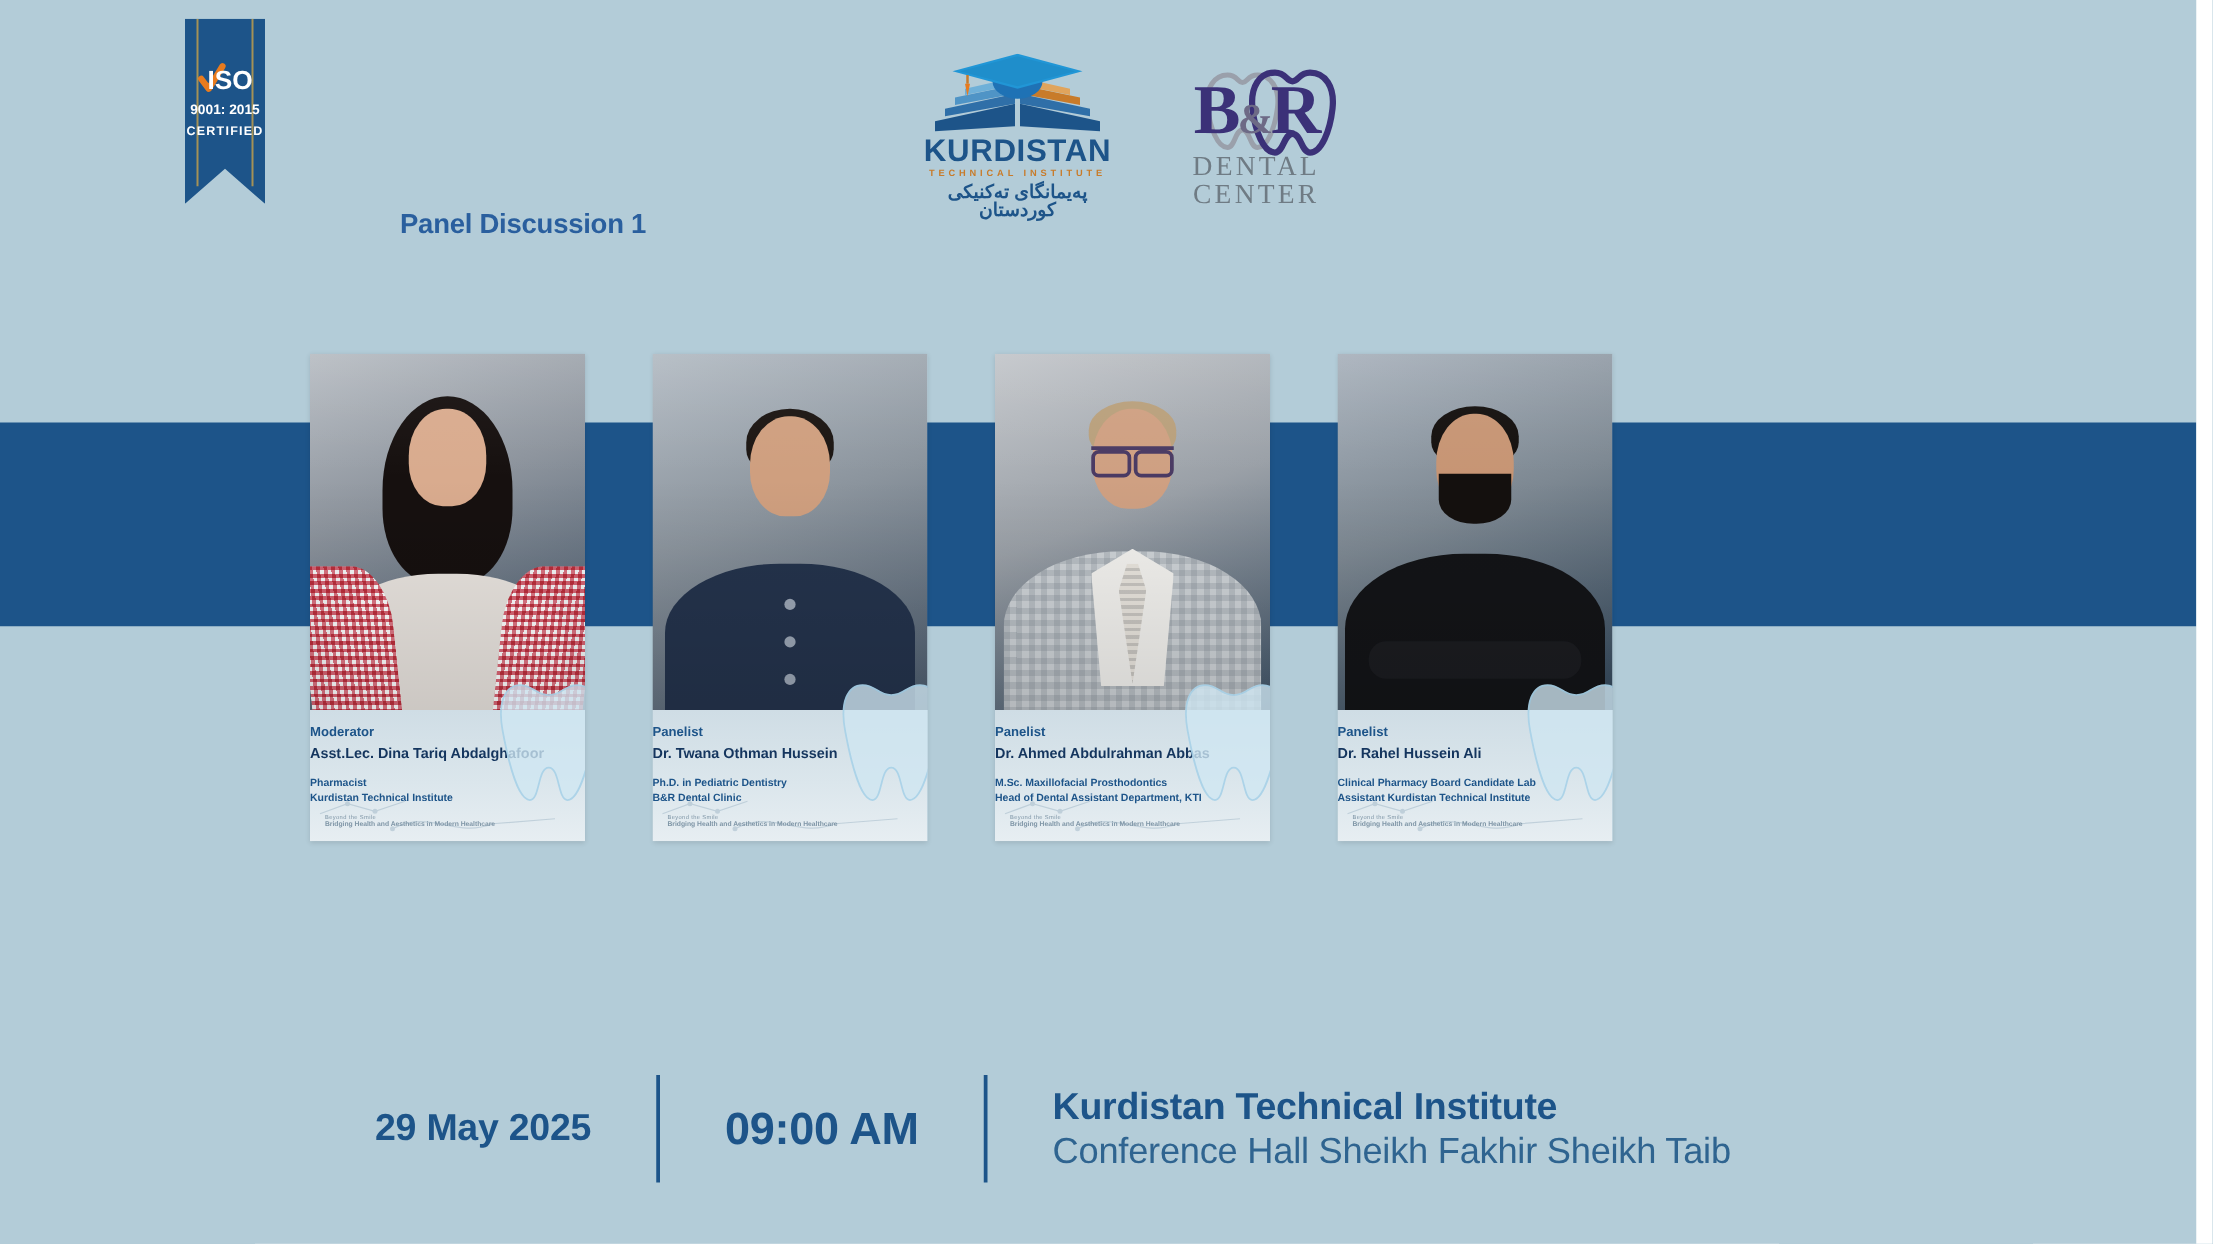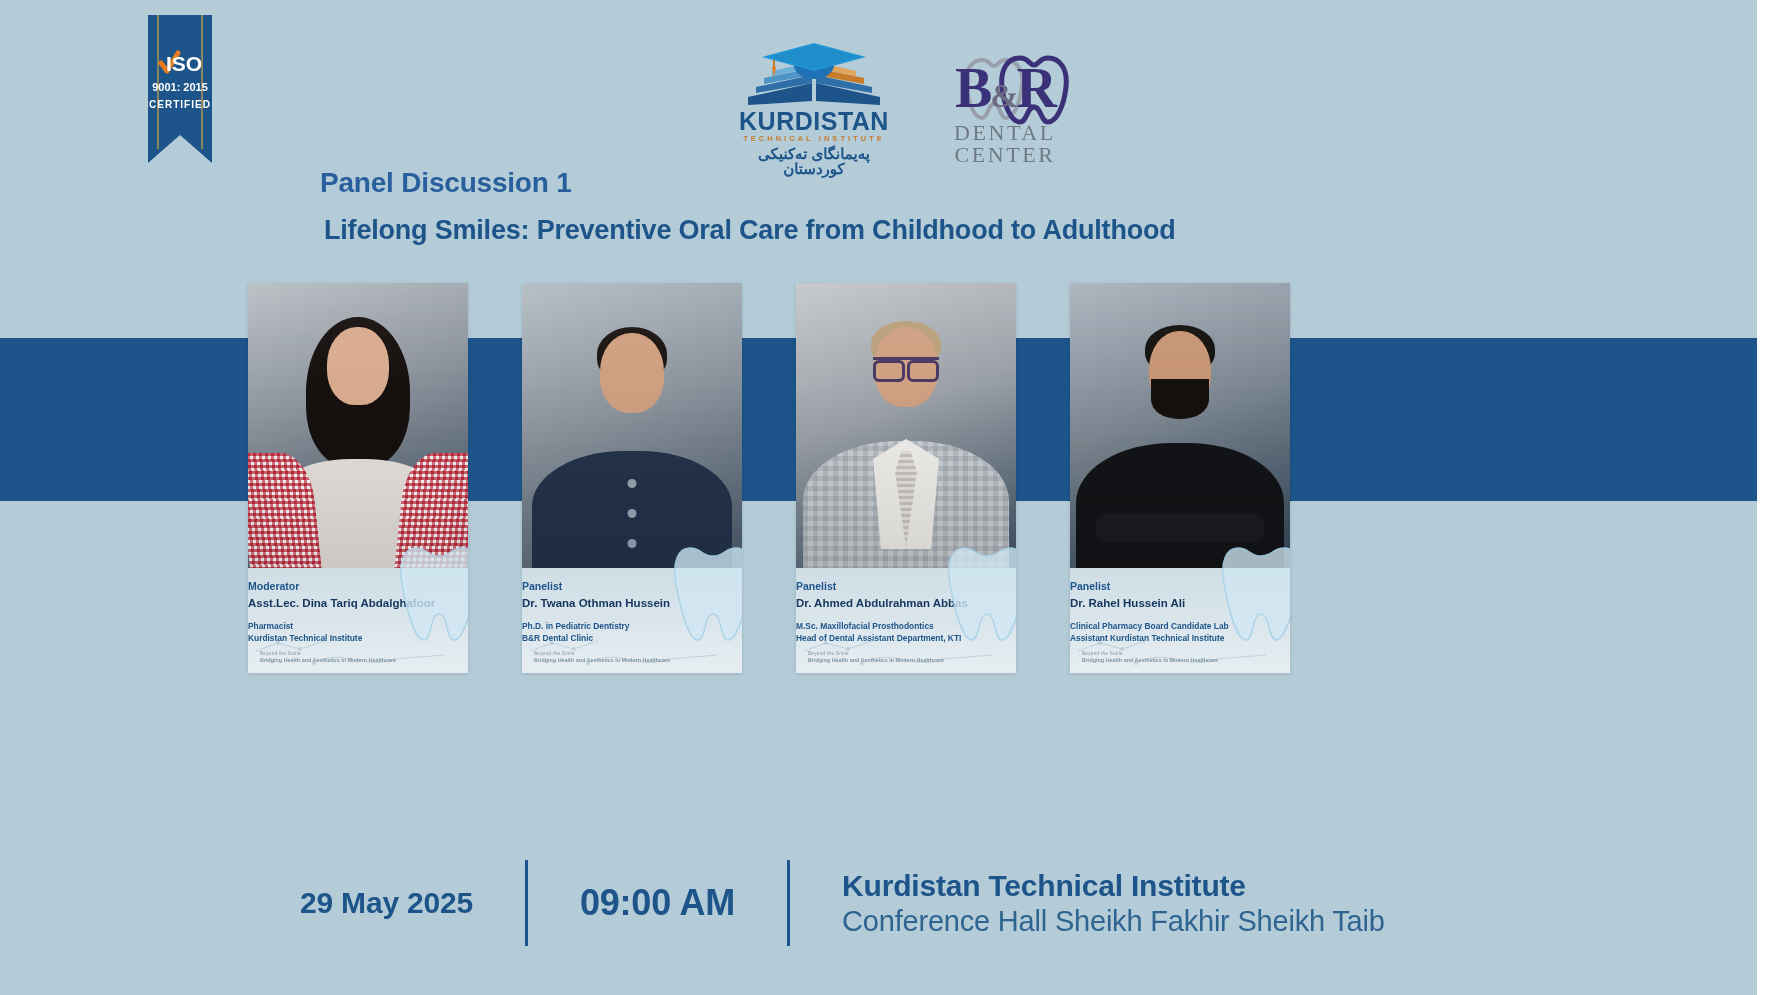--- a/index.html
+++ b/index.html
@@ -57,21 +57,21 @@
   #br-mark .amp { font-size:34px; color:#6d6a86; }
   #br-name {
     position:absolute; left:0; right:0; top:76px; text-align:center;
     font-size:22px; color:#6f7b84; letter-spacing:2.6px;
     font-family:"Liberation Serif", serif; line-height:1;
   }
 
   
   #title-block { position:absolute; left:320px; top:165px; z-index:5; }
   #panel-title {
-    font-size:28px; font-weight:bold; color:#2a5f9e;
+    font-size:22px; font-weight:bold; color:#2a5f9e;
     letter-spacing:-0.2px; line-height:1.25;
   }
   #panel-subtitle {
     margin-top:14px; margin-left:4px;
     font-size:27px; font-weight:bold; color:#1d5489;
     letter-spacing:-0.2px; line-height:1.25;
   }
 
   
   #blue-band {
@@ -299,21 +299,20 @@
         <path d="M62 12 C52 12 44 22 46 38 C48 54 54 70 62 70 C68 70 68 56 74 56 C80 56 80 70 86 70 C94 70 100 54 102 38 C104 22 96 12 86 12 C78 12 78 18 74 18 C70 18 70 12 62 12 Z" fill="none" stroke="#9aa0ab" stroke-width="4"></path>
         <path d="M100 10 C88 10 80 21 82 39 C84 57 91 74 100 74 C107 74 107 59 114 59 C121 59 121 74 128 74 C137 74 144 57 146 39 C148 21 140 10 128 10 C119 10 119 17 114 17 C109 17 109 10 100 10 Z" fill="none" stroke="#3b3178" stroke-width="5"></path>
       </svg>
       <div id="br-mark"><span>B</span><span class="amp">&amp;</span><span>R</span></div>
       <div id="br-name">DENTAL CENTER</div>
     </div>
   </div>
 
   <div id="title-block">
     <div id="panel-title">Panel Discussion 1</div>
-    <div id="panel-subtitle">Lifelong Smiles: Preventive Oral Care from Childhood to Adulthood</div>
   </div>
 
   <div id="blue-band"></div>
 
   <div id="cards">
 
     <div class="card">
       <div class="photo p0">
         <div class="bg"></div>
         <div class="fig-hair"></div>

